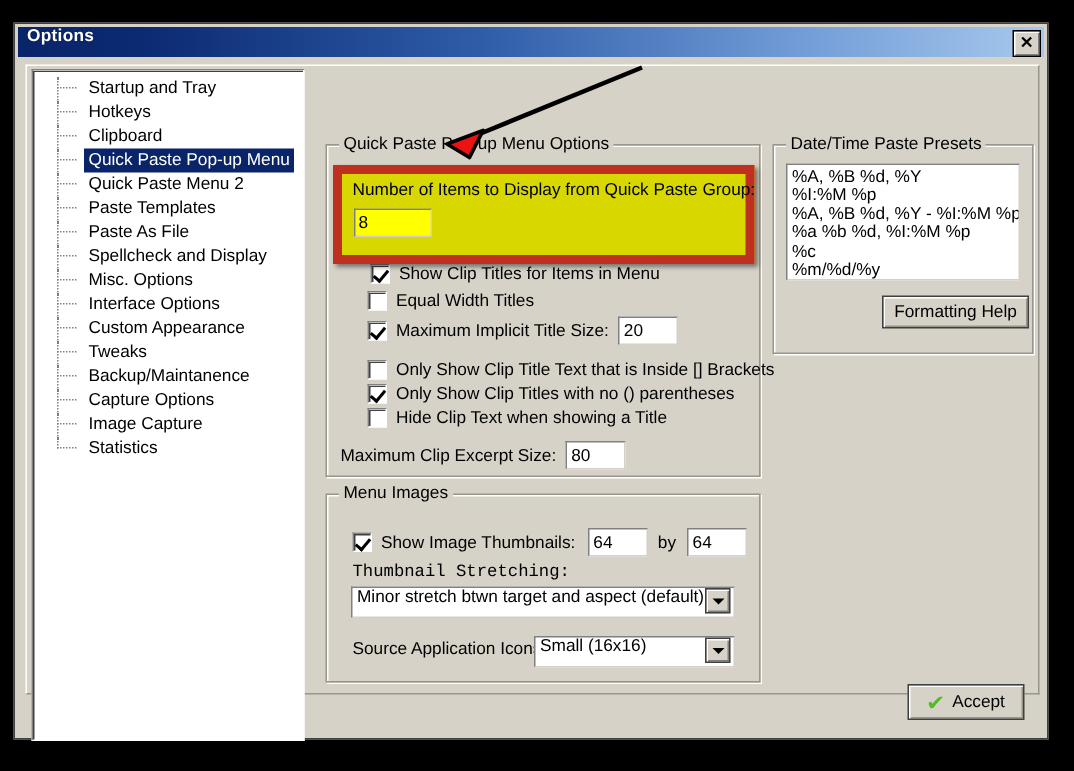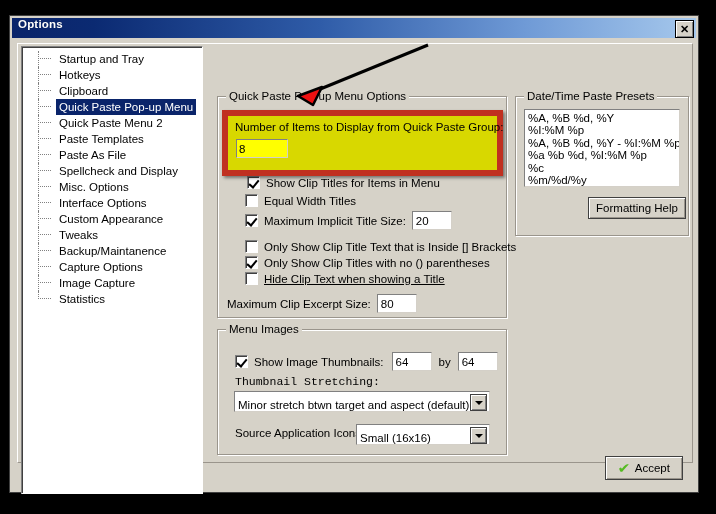--- a/index.html
+++ b/index.html
@@ -143,21 +143,21 @@
     padding:1px 3px;color:#000;outline:none;height:19px;
   }
   .lbl-static{position:absolute;font-size:11.5px;white-space:nowrap;}
   
   .combo{
     position:absolute;height:21px;
     background:#fff;
     border-top:1px solid #808080;border-left:1px solid #808080;
     border-right:1px solid #d4d0c8;border-bottom:1px solid #d4d0c8;
     box-sizing:border-box;
-    display:flex;align-items:flex-end;cursor:pointer;
+    display:flex;align-items:flex-start;cursor:pointer;
   }
   .combo .ctext{flex:1;padding-left:3px;font-size:11.5px;white-space:nowrap;overflow:hidden;}
   .combo .carrow{
     width:17px;height:17px;margin-right:2px;flex:none;
     background:#d6d2c8;
     border:1px solid #404040;
     box-shadow:inset 1px 1px 0 #fff, inset -1px -1px 0 #808080;
     box-sizing:border-box;
     display:flex;align-items:center;justify-content:center;
   }
@@ -246,21 +246,21 @@
       <div class="cb-row" style="left:27px;top:143px;">
         <span class="cb"></span>
         <span>Only Show Clip Title Text that is Inside [] Brackets</span>
       </div>
 
       <div class="cb-row" style="left:27px;top:159px;">
         <span class="cb checked"></span>
         <span>Only Show Clip Titles with no () parentheses</span>
       </div>
 
-      <div class="cb-row" style="left:27px;top:175px;text-decoration:underline;">
+      <div class="cb-row" style="left:27px;top:175px;">
         <span class="cb"></span>
         <span>Hide Clip Text when showing a Title</span>
       </div>
 
       <div class="cb-row" style="left:9px;top:197px;">
         <span>Maximum Clip Excerpt Size:</span>
         <input class="txtbox" style="width: 40px; margin-left: 6px;" value="80">
       </div>
     </div>
 

